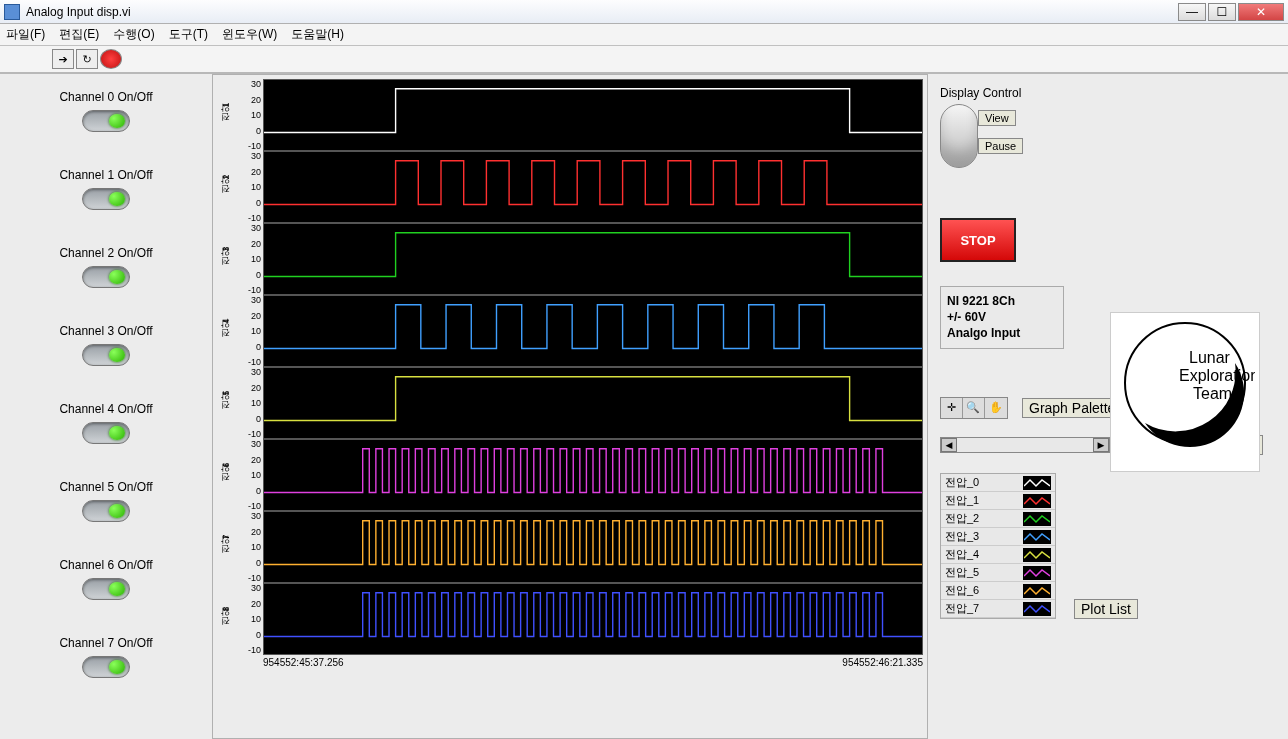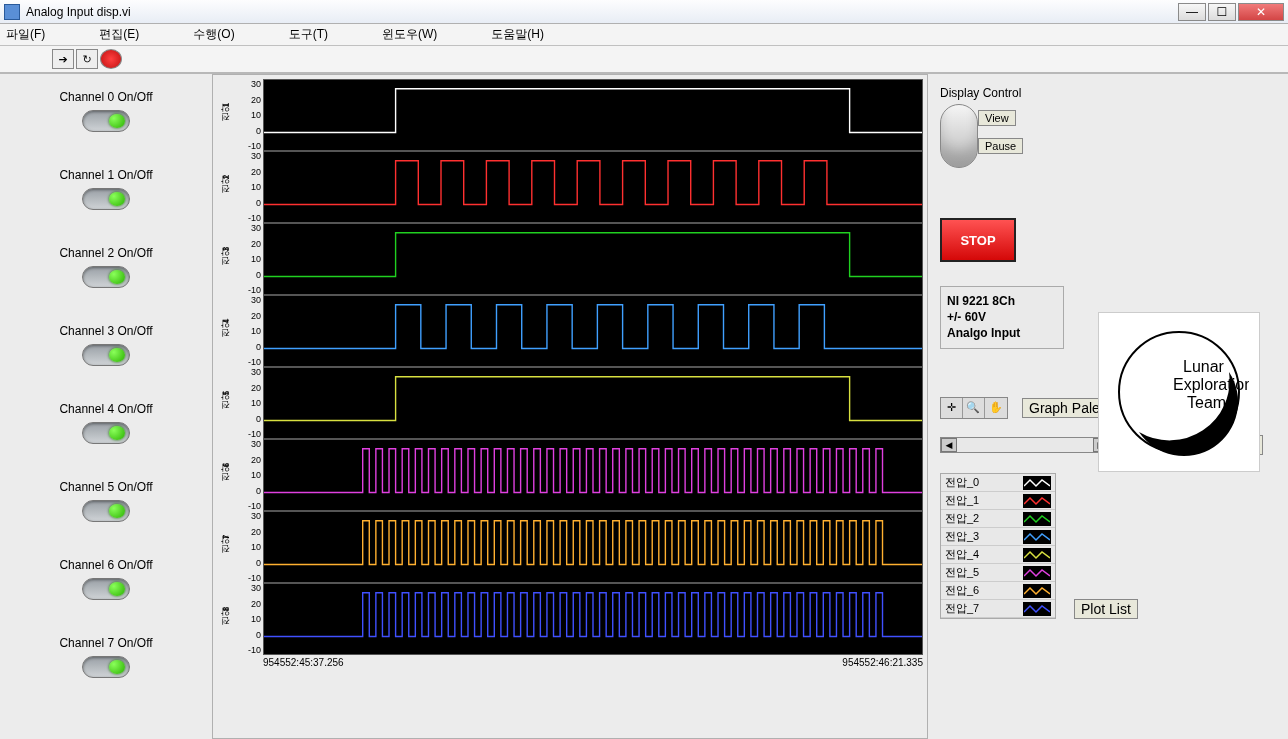--- a/index.html
+++ b/index.html
@@ -6,21 +6,21 @@
 body { background: #f0f0f0; width: 1288px; height: 739px; overflow: hidden; }
 
 
 .titlebar { height: 24px; background: linear-gradient(#fdfdfe,#e8edf5); border-bottom: 1px solid #b0b0b0; display: flex; align-items: center; padding: 0 4px; font-size: 12px; }
 .titlebar .app-icon { width: 16px; height: 16px; background: #5a8fd6; border: 1px solid #2a5a9a; margin-right: 6px; display:inline-block; }
 .titlebar .spacer { flex: 1; }
 .win-btn { width: 28px; height: 18px; border: 1px solid #8a8a8a; background: linear-gradient(#f7f7f7,#dcdcdc); margin-left: 2px; display:flex; align-items:center; justify-content:center; font-size:12px; }
 .win-btn.close { width: 46px; background: linear-gradient(#f07a7a,#d34545); color:#fff; }
 
 
-.menubar { height: 22px; background: #f4f4f4; border-bottom: 1px solid #c0c0c0; display: flex; align-items: center; padding-left: 6px; font-size: 12px; gap: 40px; }
+.menubar { height: 22px; background: #f4f4f4; border-bottom: 1px solid #c0c0c0; display: flex; align-items: center; padding-left: 6px; font-size: 12px; }
 .menubar span { margin-right: 14px; }
 
 
 .toolbar { height: 28px; background: #f4f4f4; border-bottom: 2px solid #b8b8b8; display: flex; align-items: center; padding-left: 52px; }
 .tool-btn { width: 22px; height: 20px; border: 1px solid #888; background: #eee; margin-right: 2px; display:flex; align-items:center; justify-content:center; font-size:11px;}
 .tool-btn.stop { background: radial-gradient(circle,#ff4040,#c01010); border-radius:50%; }
 
 
 .main { display: flex; height: calc(100% - 74px); background: #ececec; }
 .left { width: 212px; padding: 16px 8px; background:#ececec;}
@@ -42,21 +42,21 @@
 .xaxis-row { display:flex; font-size:10px; padding:2px 0 0 46px; justify-content:space-between;}
 .xlabel { text-align:center; font-size:11px; padding-top:6px;}
 
 
 .section-label { font-size:12px; margin-bottom:4px;}
 .dispctrl { display:flex; align-items:center; gap:0;}
 .rocker { width:38px; height:64px; border-radius:19px; background: linear-gradient(#f5f5f5,#b8b8b8); border:1px solid #888; box-shadow: inset 0 -16px 12px rgba(0,0,0,.15);}
 .small-btn { font-size:11px; padding:1px 6px; border:1px solid #888; background:#e8e8da; margin-bottom:10px; display:inline-block;}
 .stop-btn { width:76px; height:44px; background: linear-gradient(#ff5252,#d40808); border:2px solid #222; color:#fff; font-weight:bold; font-size:13px; display:flex; align-items:center; justify-content:center; margin-top:50px;}
 .device-box { width:124px; margin-top:24px; padding:6px; font-size:12px; font-weight:bold; background:#eaeaea; border:1px solid #aaa; line-height:1.35;}
-.logo-box { position:absolute; right:28px; top:238px; width:162px; height:160px; background:#fff; border:1px solid #ccc; display:flex; align-items:center; justify-content:center;}
+.logo-box { position:absolute; right:28px; top:238px; width:150px; height:160px; background:#fff; border:1px solid #ccc; display:flex; align-items:flex-start; justify-content:center;}
 .logo-box svg { width:140px; height:140px;}
 
 .palette-row { display:flex; align-items:center; gap:14px; margin-top:48px;}
 .palette { display:flex; border:1px solid #888; background:#ddd;}
 .palette div { width:22px; height:20px; border-right:1px solid #999; display:flex; align-items:center; justify-content:center; font-size:11px;}
 .palette div:last-child{border-right:none;}
 .label-btn { font-size:14px; padding:1px 6px; border:1px solid #888; background:#e8e8da;}
 
 .scroll-row { display:flex; align-items:center; gap:14px; margin-top:16px;}
 .hscroll { flex:0 0 170px; height:16px; border:1px solid #888; background:#e8e8e8; display:flex; align-items:center;}

